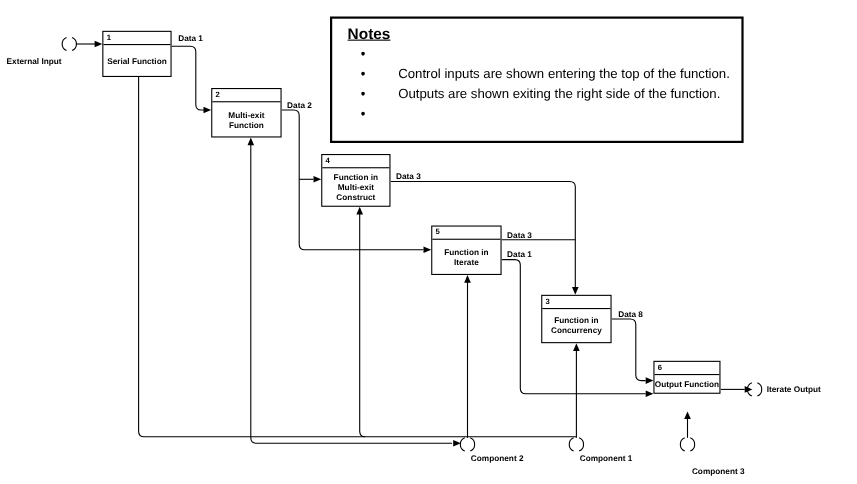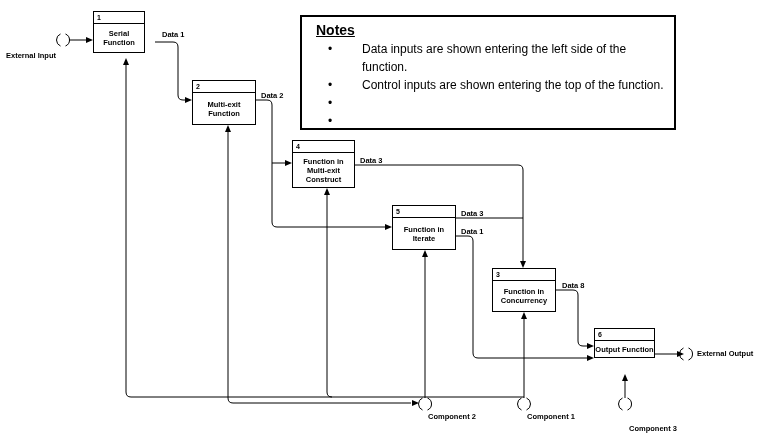--- a/index.html
+++ b/index.html
@@ -95,21 +95,21 @@
       <path d="M 625 380 V 398"></path>
     </g>
 
     <g>
       <path d="M 422.5 398 A 6.5 6.5 0 0 0 422.5 410 M 427.5 398 A 6.5 6.5 0 0 1 427.5 410"></path>
       <path d="M 521.5 398 A 6.5 6.5 0 0 0 521.5 410 M 526.5 398 A 6.5 6.5 0 0 1 526.5 410"></path>
       <path d="M 622.5 398 A 6.5 6.5 0 0 0 622.5 410 M 627.5 398 A 6.5 6.5 0 0 1 627.5 410"></path>
     </g>
   </svg>
 
-  <div class="fbox" style="left:93px;top:11px;width:52px;height:42px">
+  <div class="fbox" style="left:93px;top:28px;width:63px;height:42px">
     <div class="fbox-num">1</div>
     <div class="fbox-label">Serial Function</div>
   </div>
 
   <div class="fbox" style="left:192px;top:80px;width:64px;height:45px">
     <div class="fbox-num">2</div>
     <div class="fbox-label">Multi-exit
 Function</div>
   </div>
 
@@ -137,38 +137,38 @@
     <div class="fbox-label">Output Function</div>
   </div>
 
   <div class="lbl" style="left:2px;top:51px;width:54px;text-align:right">External Input</div>
   <div class="lbl" style="left:162px;top:30px">Data 1</div>
   <div class="lbl" style="left:261px;top:91px">Data 2</div>
   <div class="lbl" style="left:360px;top:156px">Data 3</div>
   <div class="lbl" style="left:461px;top:209px">Data 3</div>
   <div class="lbl" style="left:461px;top:227px">Data 1</div>
   <div class="lbl" style="left:562px;top:281px">Data 8</div>
-  <div class="lbl" style="left:697px;top:349px">External Output</div>
+  <div class="lbl" style="left:697px;top:349px">Iterate Output</div>
   <div class="lbl" style="left:428px;top:412px">Component 2</div>
   <div class="lbl" style="left:527px;top:412px">Component 1</div>
   <div class="lbl" style="left:629px;top:424px">Component 3</div>
 
   <div id="notes-box">
     <div id="notes-title">Notes</div>
     <ul id="notes-list">
       <li>
         <span class="bullet">•</span>
-        <span class="btext">Data inputs are shown entering the left side of the function.</span>
       </li>
       <li>
         <span class="bullet">•</span>
         <span class="btext">Control inputs are shown entering the top of the function.</span>
       </li>
       <li>
         <span class="bullet">•</span>
+        <span class="btext">Outputs are shown exiting the right side of the function.</span>
       </li>
       <li>
         <span class="bullet">•</span>
       </li>
     </ul>
   </div>
 
 </div>
 
 </body></html>

